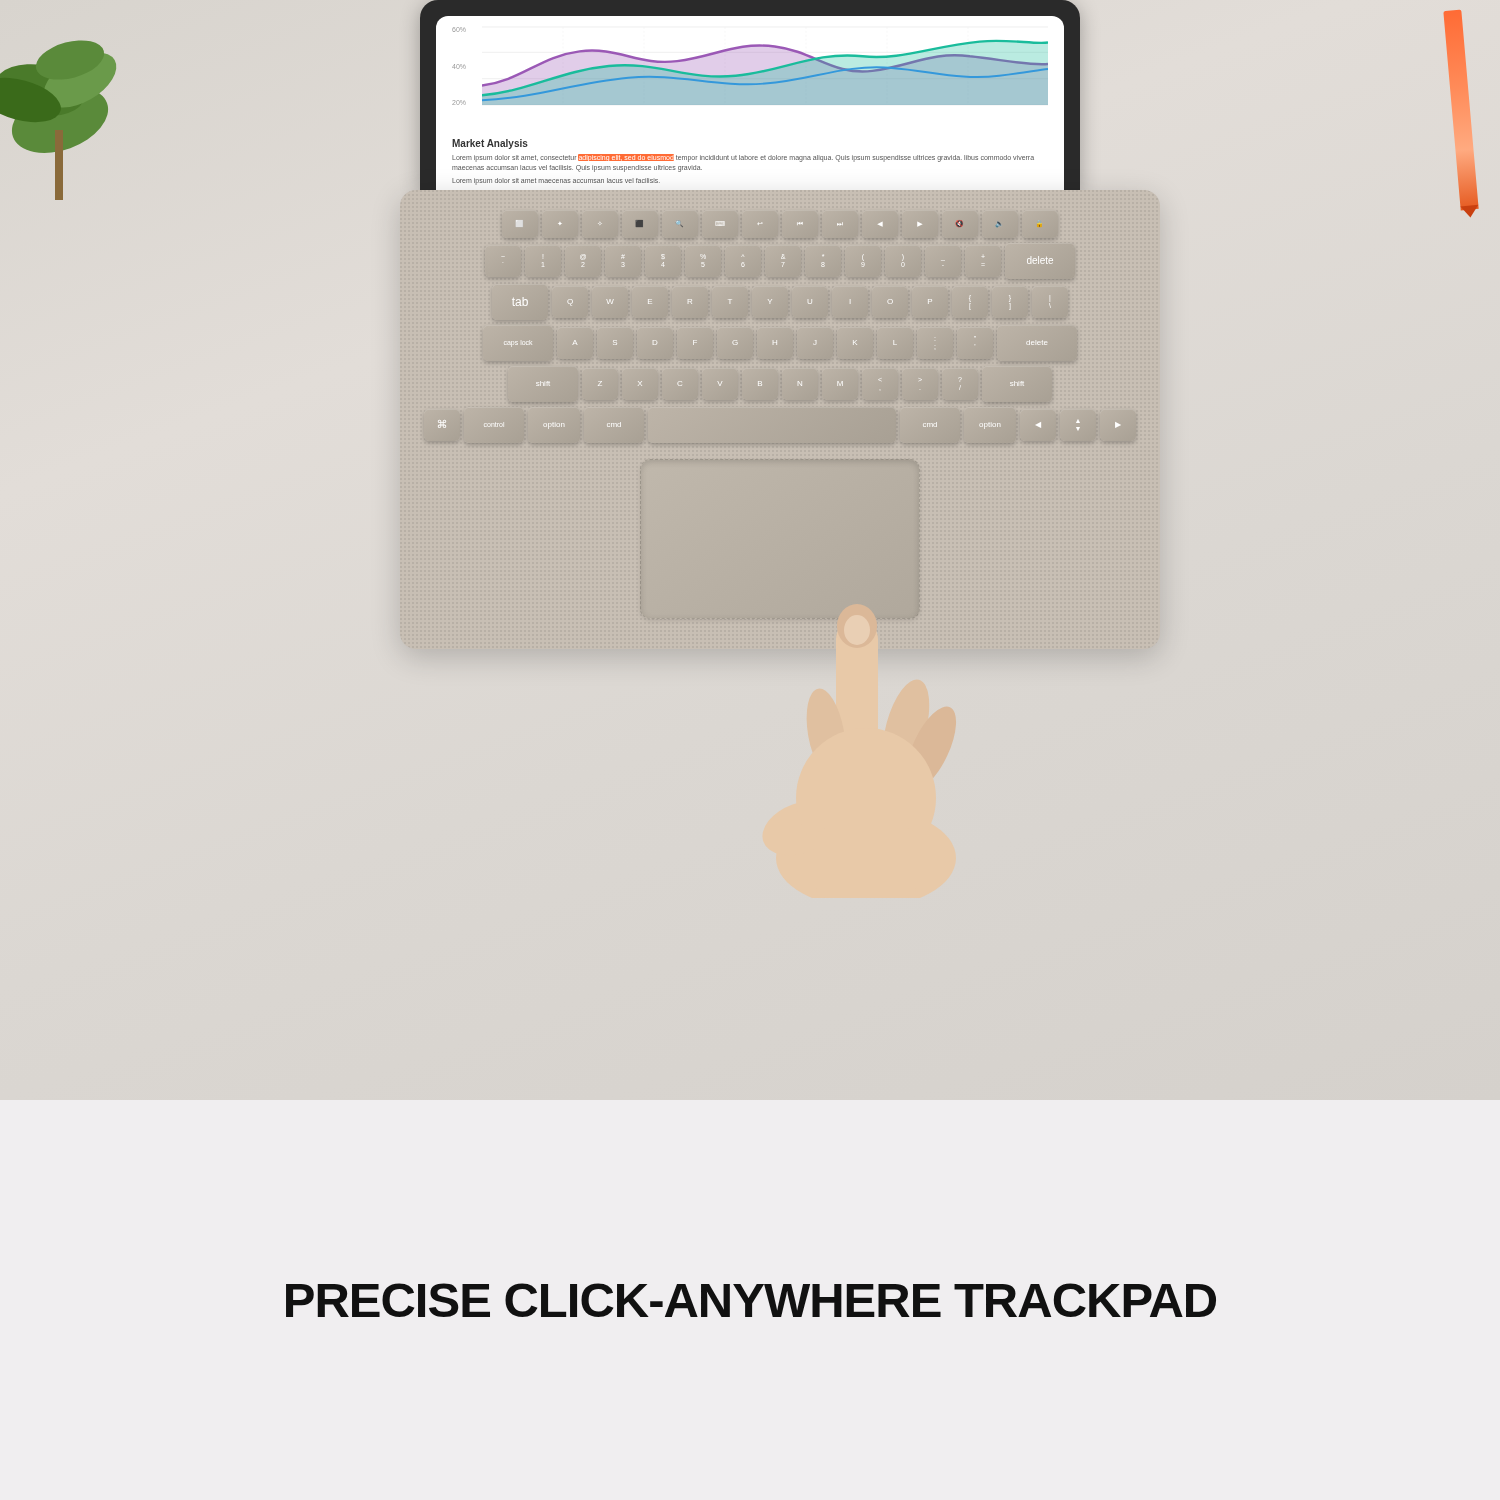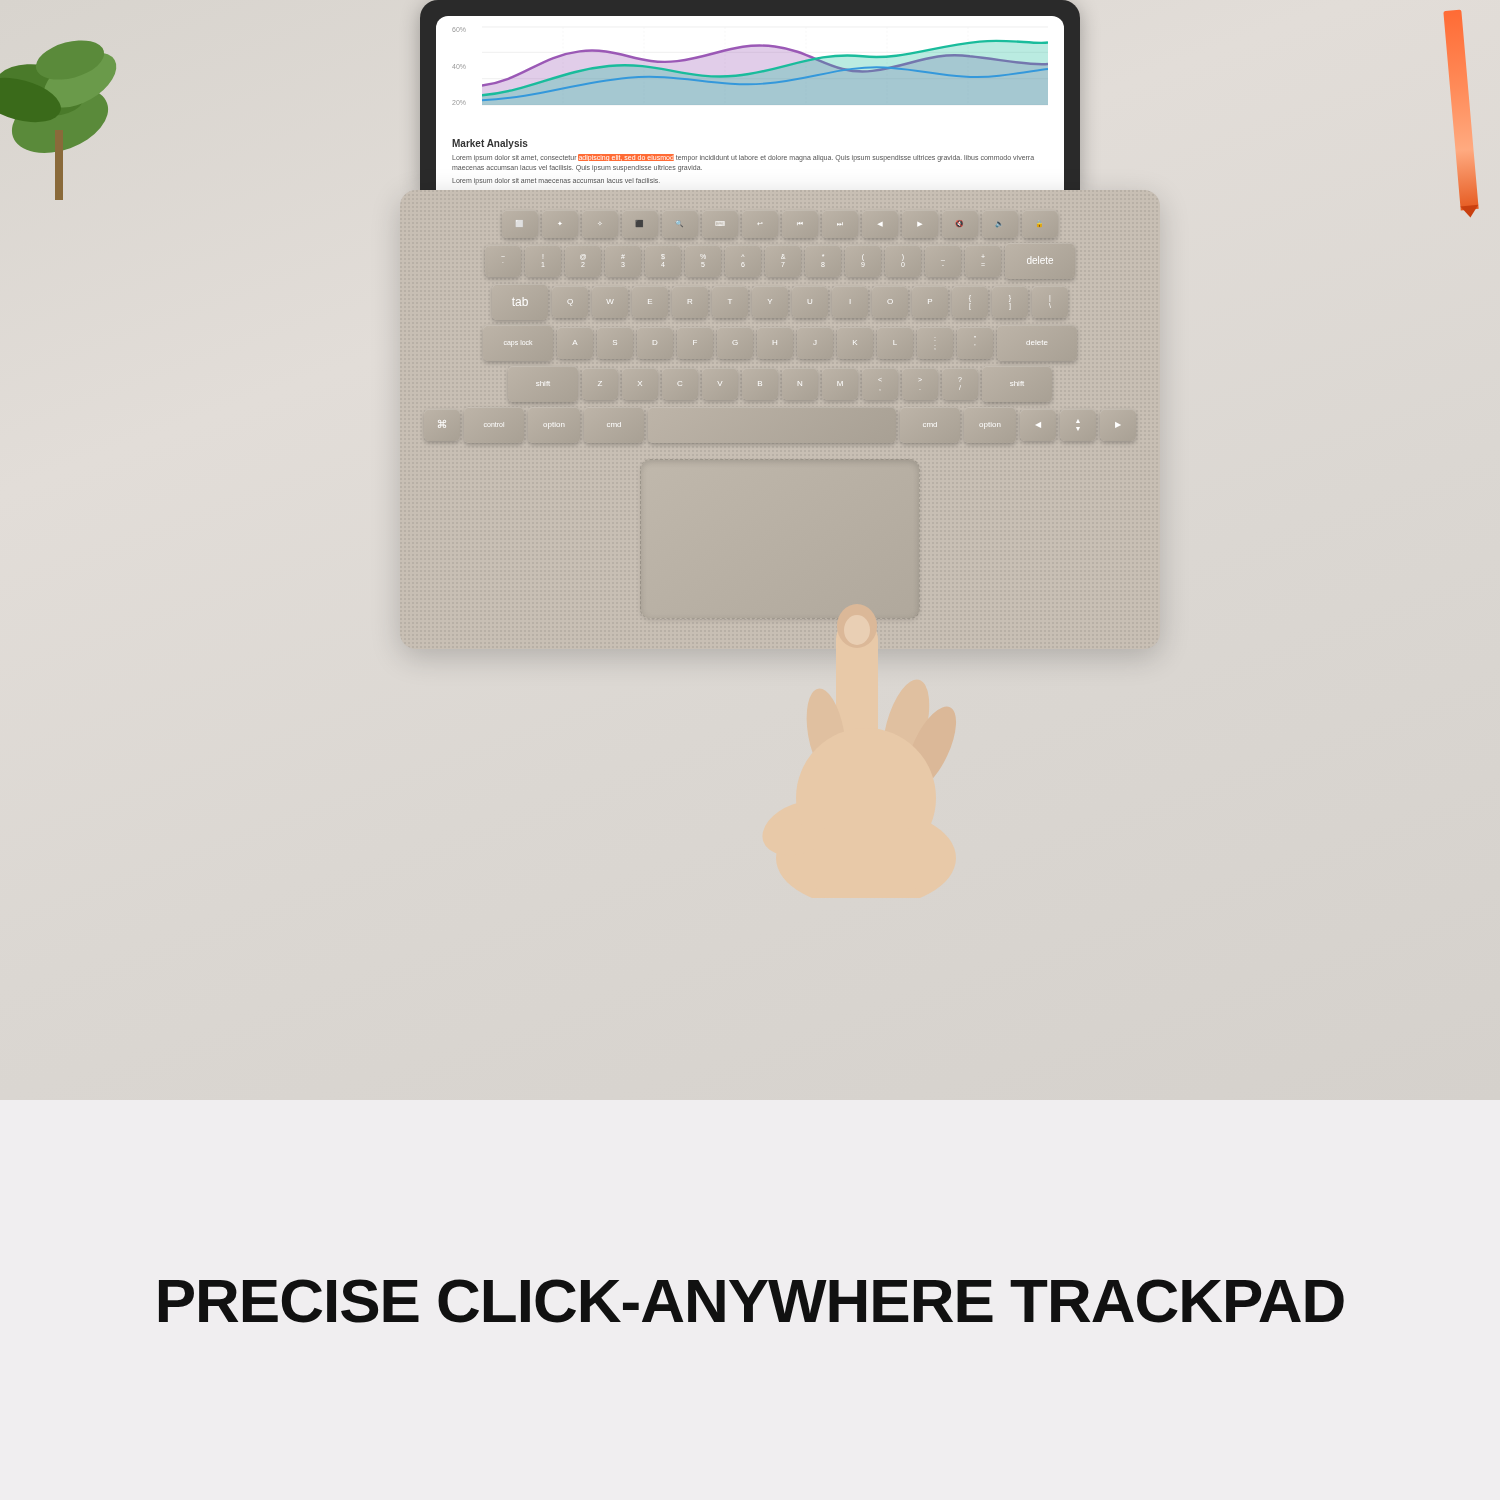--- a/index.html
+++ b/index.html
@@ -174,21 +174,21 @@
     .bottom-section {
       width: 1500px;
       height: 400px;
       background: #f0eef0;
       display: flex;
       align-items: center;
       justify-content: center;
     }
 
     .headline {
-      font-size: 62px;
+      font-size: 49px;
       font-weight: 900;
       color: #111;
       letter-spacing: -1px;
       text-align: center;
       text-transform: uppercase;
     }
 
     
     .pencil-orange {
       position: absolute;

